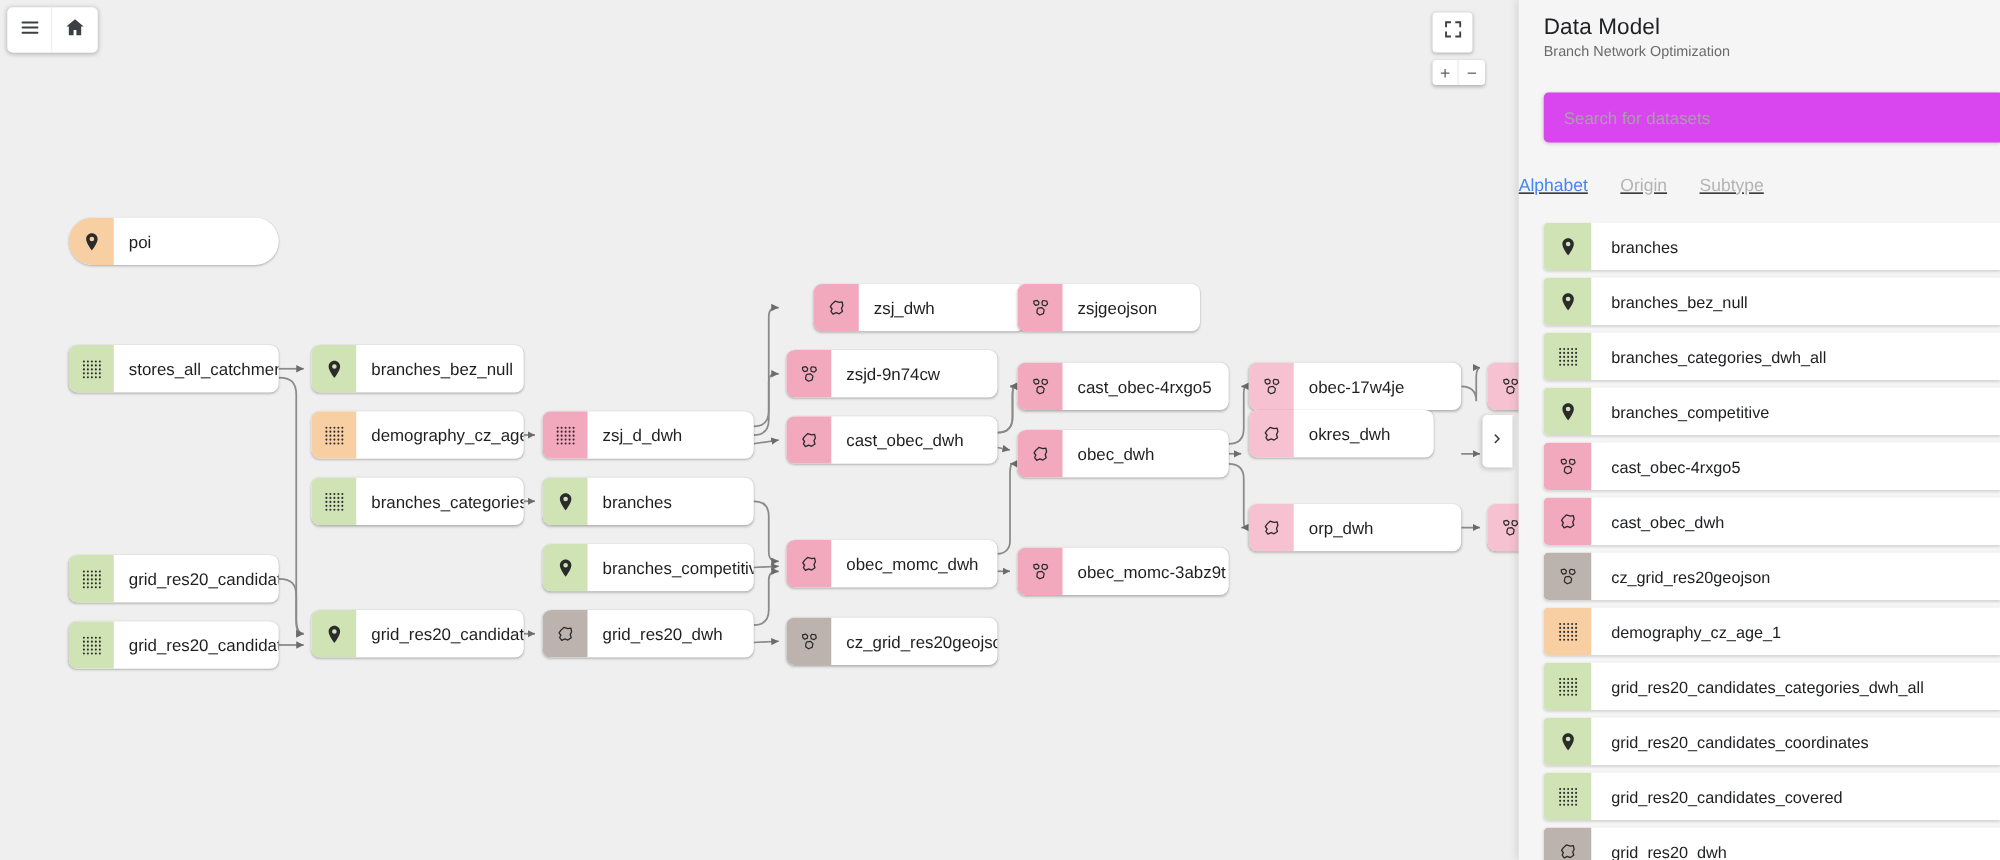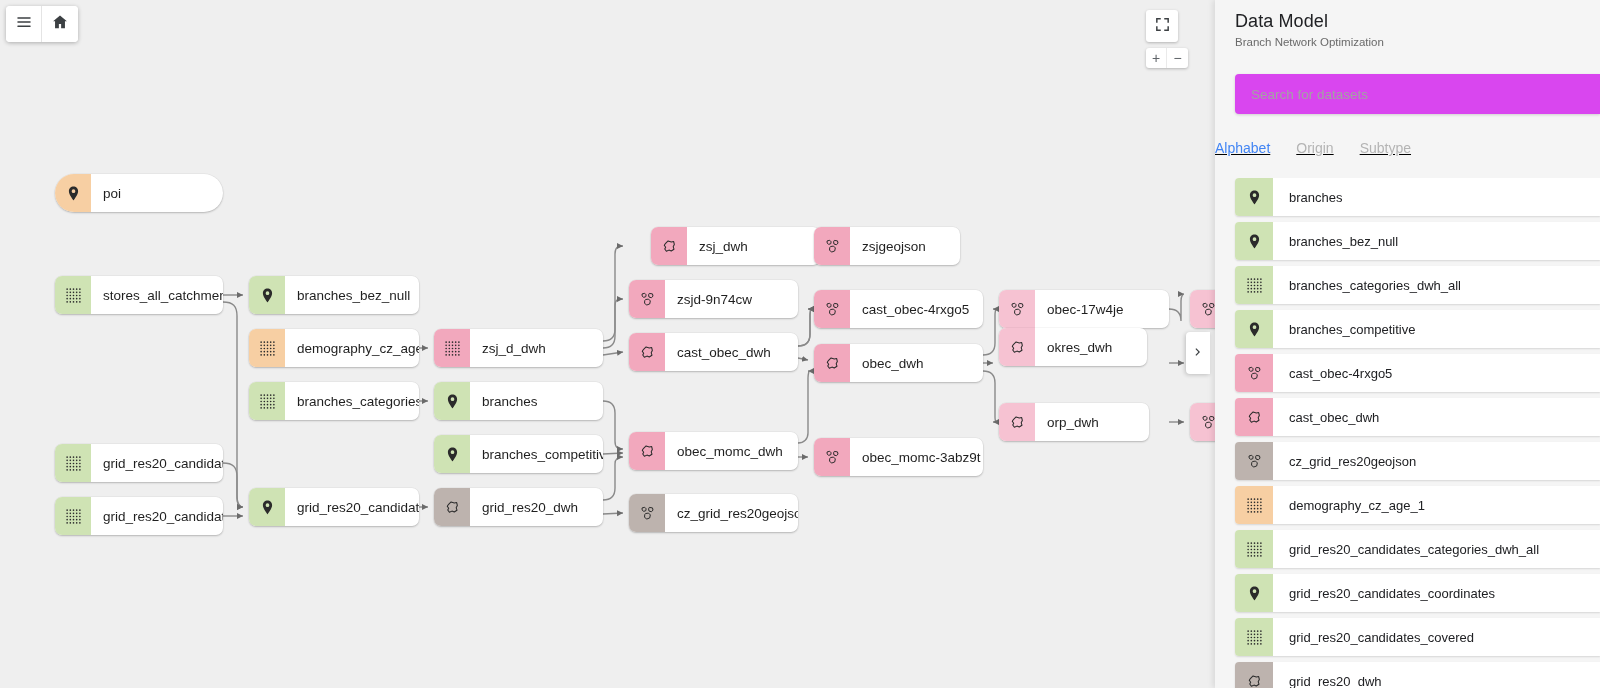--- a/index.html
+++ b/index.html
@@ -594,21 +594,21 @@
         <div class="node" style="left: 999px; top: 328px; width: 148px;">
           <div class="tile t-pinkl">
             <span class="gicon">
               <svg viewBox="0 0 24 24">
                 <path fill="none" stroke="#2b2b2b" stroke-width="1.5" stroke-linejoin="round" d="M6.5 7.5 10 4.2l4.6 1.4 3.3-.6.9 4.1-1.6 3.1 1.1 3.6-3.8 2.6-3.3-1.3-3.6 1.6-2.3-3.1 1.3-2.6-2-2.8z"></path>
               </svg>
             </span>
           </div>
           <div class="label">okres_dwh</div>
         </div>
-        <div class="node" style="left: 999px; top: 403px; width: 150px;">
+        <div class="node" style="left: 999px; top: 403px; width: 170px;">
           <div class="tile t-pinkl">
             <span class="gicon">
               <svg viewBox="0 0 24 24">
                 <path fill="none" stroke="#2b2b2b" stroke-width="1.5" stroke-linejoin="round" d="M6.5 7.5 10 4.2l4.6 1.4 3.3-.6.9 4.1-1.6 3.1 1.1 3.6-3.8 2.6-3.3-1.3-3.6 1.6-2.3-3.1 1.3-2.6-2-2.8z"></path>
               </svg>
             </span>
           </div>
           <div class="label">orp_dwh</div>
         </div>
         <div class="node" style="left: 1190px; top: 290px; width: 60px;">

